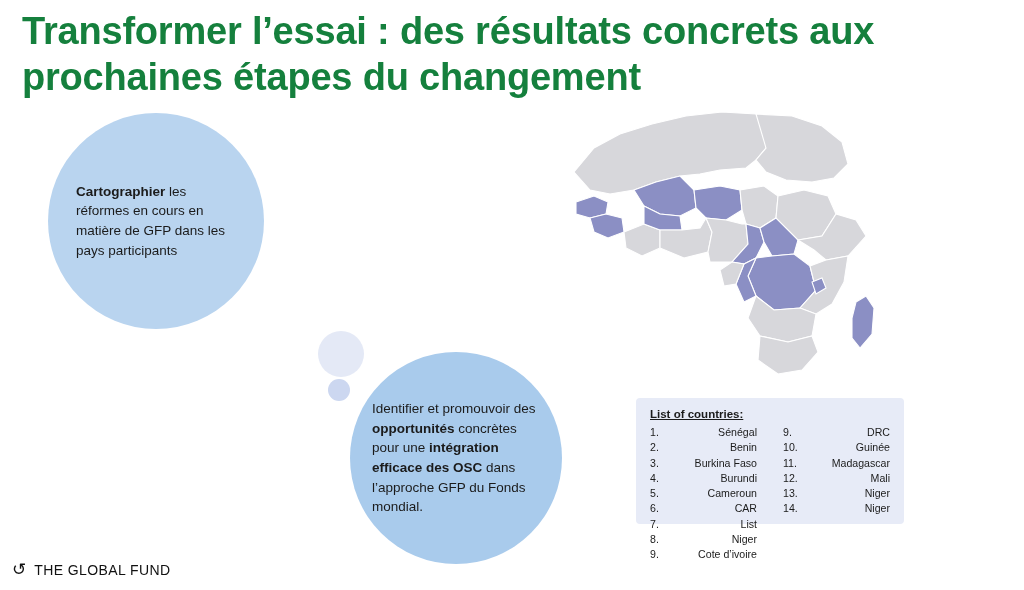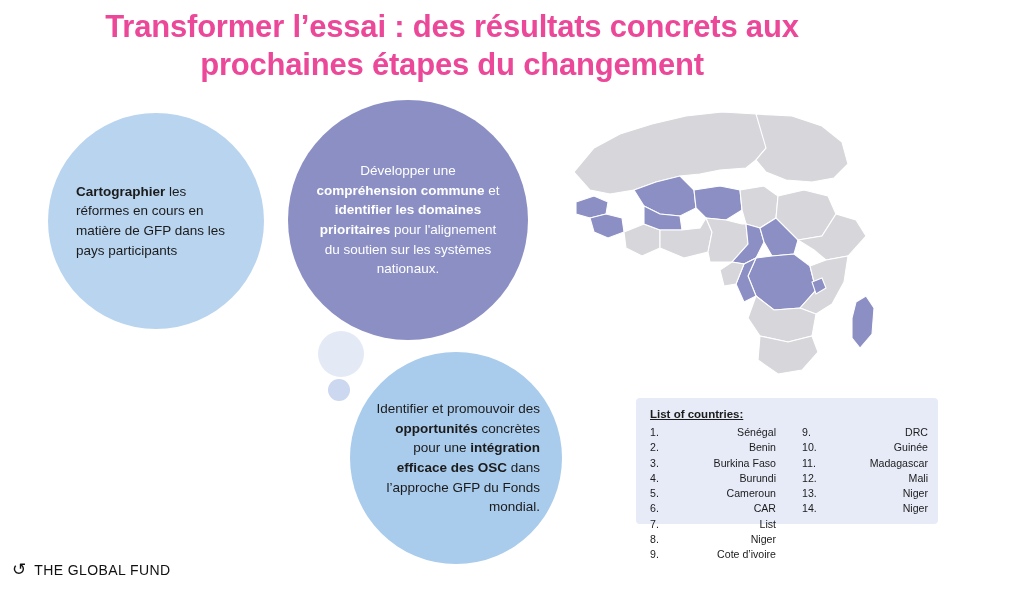--- a/index.html
+++ b/index.html
@@ -19,26 +19,25 @@
     width: 1024px;
     height: 590px;
   }
 
   
   .title {
     position: absolute;
     left: 22px;
     top: 8px;
     width: 860px;
-    font-size: 31px;
+    font-size: 38px;
     line-height: 1.22;
     font-weight: bold;
-    color: #ec4899;
+    color: #15803d;
     letter-spacing: -0.2px;
-    text-align: center;
   }
 
   
   .bubble {
     position: absolute;
     border-radius: 50%;
     display: flex;
     align-items: center;
     justify-content: center;
     box-sizing: border-box;
@@ -78,21 +77,21 @@
   }
   #bubble-feuilles .txt { width: 168px; text-align: left; }
 
   #bubble-opportunites {
     left: 350px;
     top: 352px;
     width: 212px;
     height: 212px;
     background: #a9cbec;
   }
-  #bubble-opportunites .txt { width: 168px; text-align: right; }
+  #bubble-opportunites .txt { width: 168px; text-align: left; }
 
   
   .dot {
     position: absolute;
     border-radius: 50%;
     background: #e6eaf6;
   }
   #dot-large { left: 318px; top: 331px; width: 46px; height: 46px; background:#e4e9f6; }
   #dot-small { left: 328px; top: 379px; width: 22px; height: 22px; background:#ccd7f0; }
 
@@ -104,26 +103,26 @@
     width: 340px;
     height: 290px;
   }
   .map-wrap svg { display:block; width: 100%; height: 100%; }
 
   
   .country-box {
     position: absolute;
     left: 636px;
     top: 398px;
-    width: 302px;
+    width: 268px;
     height: 126px;
     background: #e7ebf7;
     border-radius: 4px;
     box-sizing: border-box;
-    padding: 10px 0 8px 14px;
+    padding: 10px 14px 8px 14px;
   }
   .country-box .cb-title {
     font-size: 11.5px;
     font-weight: bold;
     color: #1b1b1b;
     text-decoration: underline;
     margin-bottom: 5px;
   }
   .cols {
     display: flex;
@@ -168,23 +167,20 @@
 
   <div class="title">Transformer l’essai : des résultats concrets aux prochaines étapes du changement</div>
 
   <div class="dot" id="dot-large"></div>
   <div class="dot" id="dot-small"></div>
 
   <div class="bubble" id="bubble-cartographier">
     <div class="txt"><b>Cartographier</b><span> les réformes en cours en matière de GFP dans les pays participants</span></div>
   </div>
 
-  <div class="bubble" id="bubble-comprehension">
-    <div class="txt"><span>Développer une </span><b>compréhension commune</b><span> et </span><b>identifier les domaines prioritaires</b><span> pour l'alignement du soutien sur les systèmes nationaux.</span></div>
-  </div>
 
 
   <div class="bubble" id="bubble-opportunites">
     <div class="txt"><span>Identifier et promouvoir des </span><b>opportunités</b><span> concrètes pour une </span><b>intégration efficace des OSC</b><span> dans l’approche GFP du Fonds mondial.</span></div>
   </div>
 
   <div class="map-wrap">
     <svg viewBox="0 0 340 290" xmlns="http://www.w3.org/2000/svg">
       <g stroke="#ffffff" stroke-width="1.1">
 

